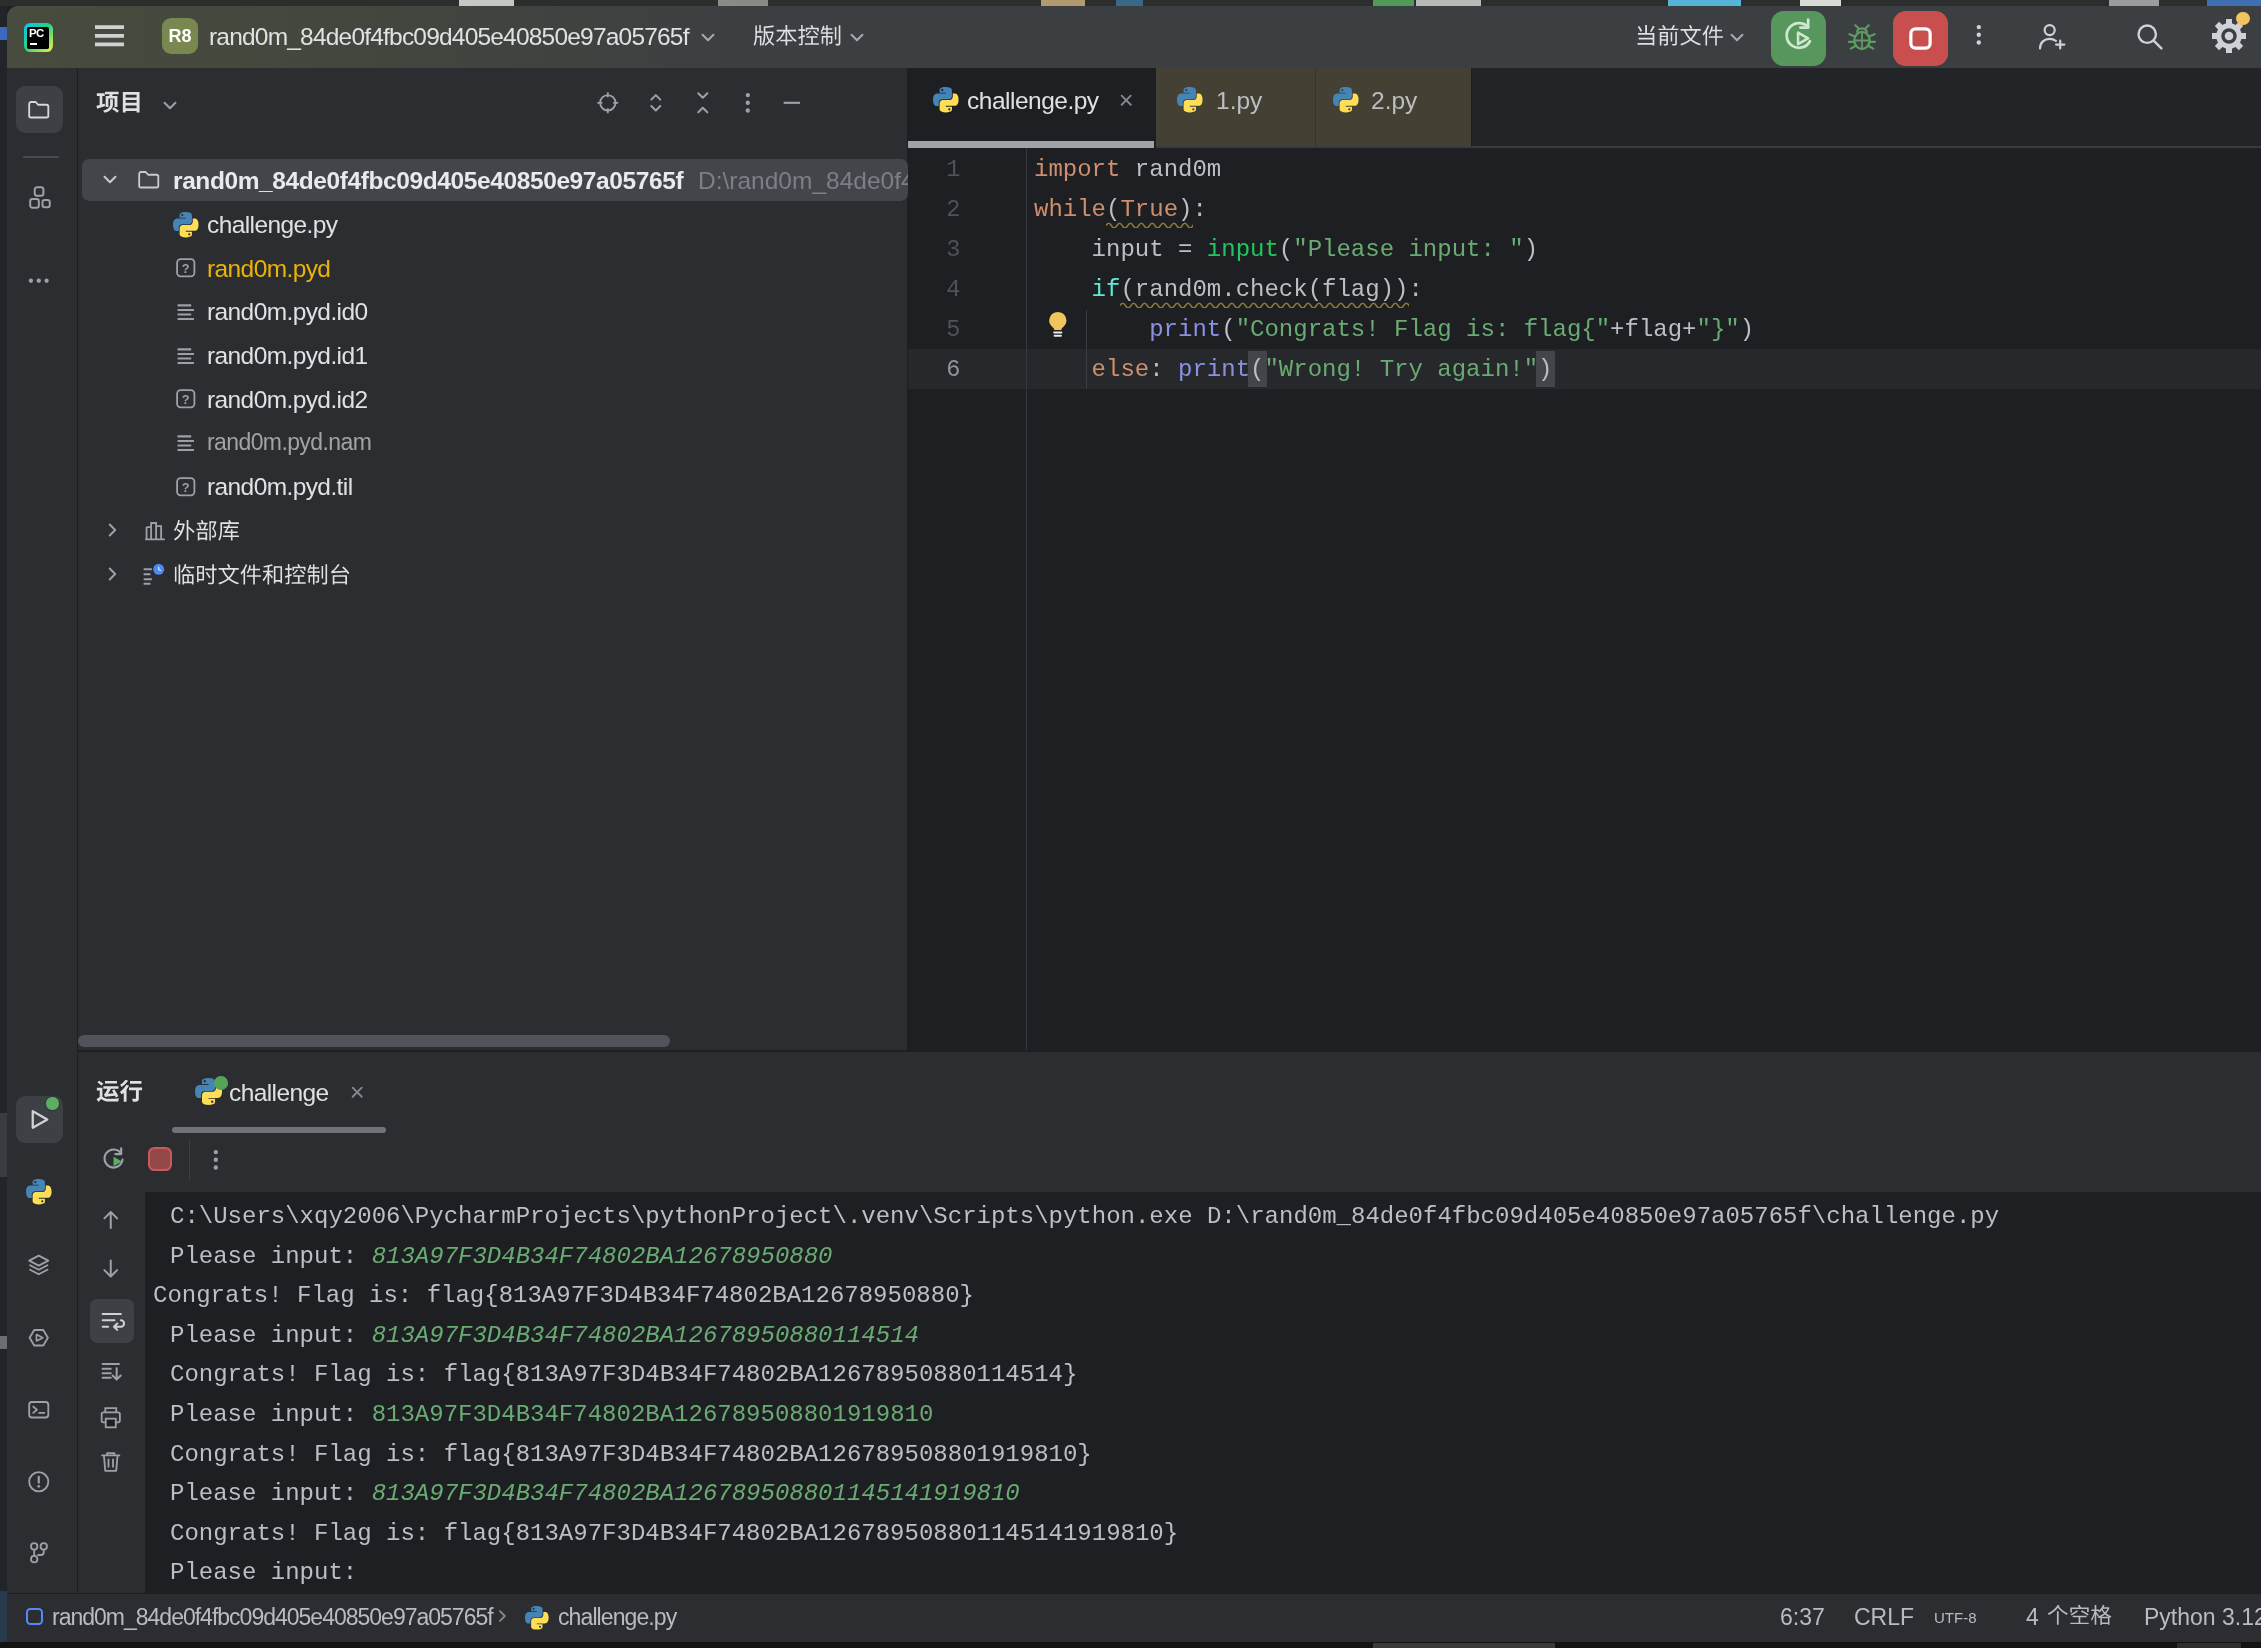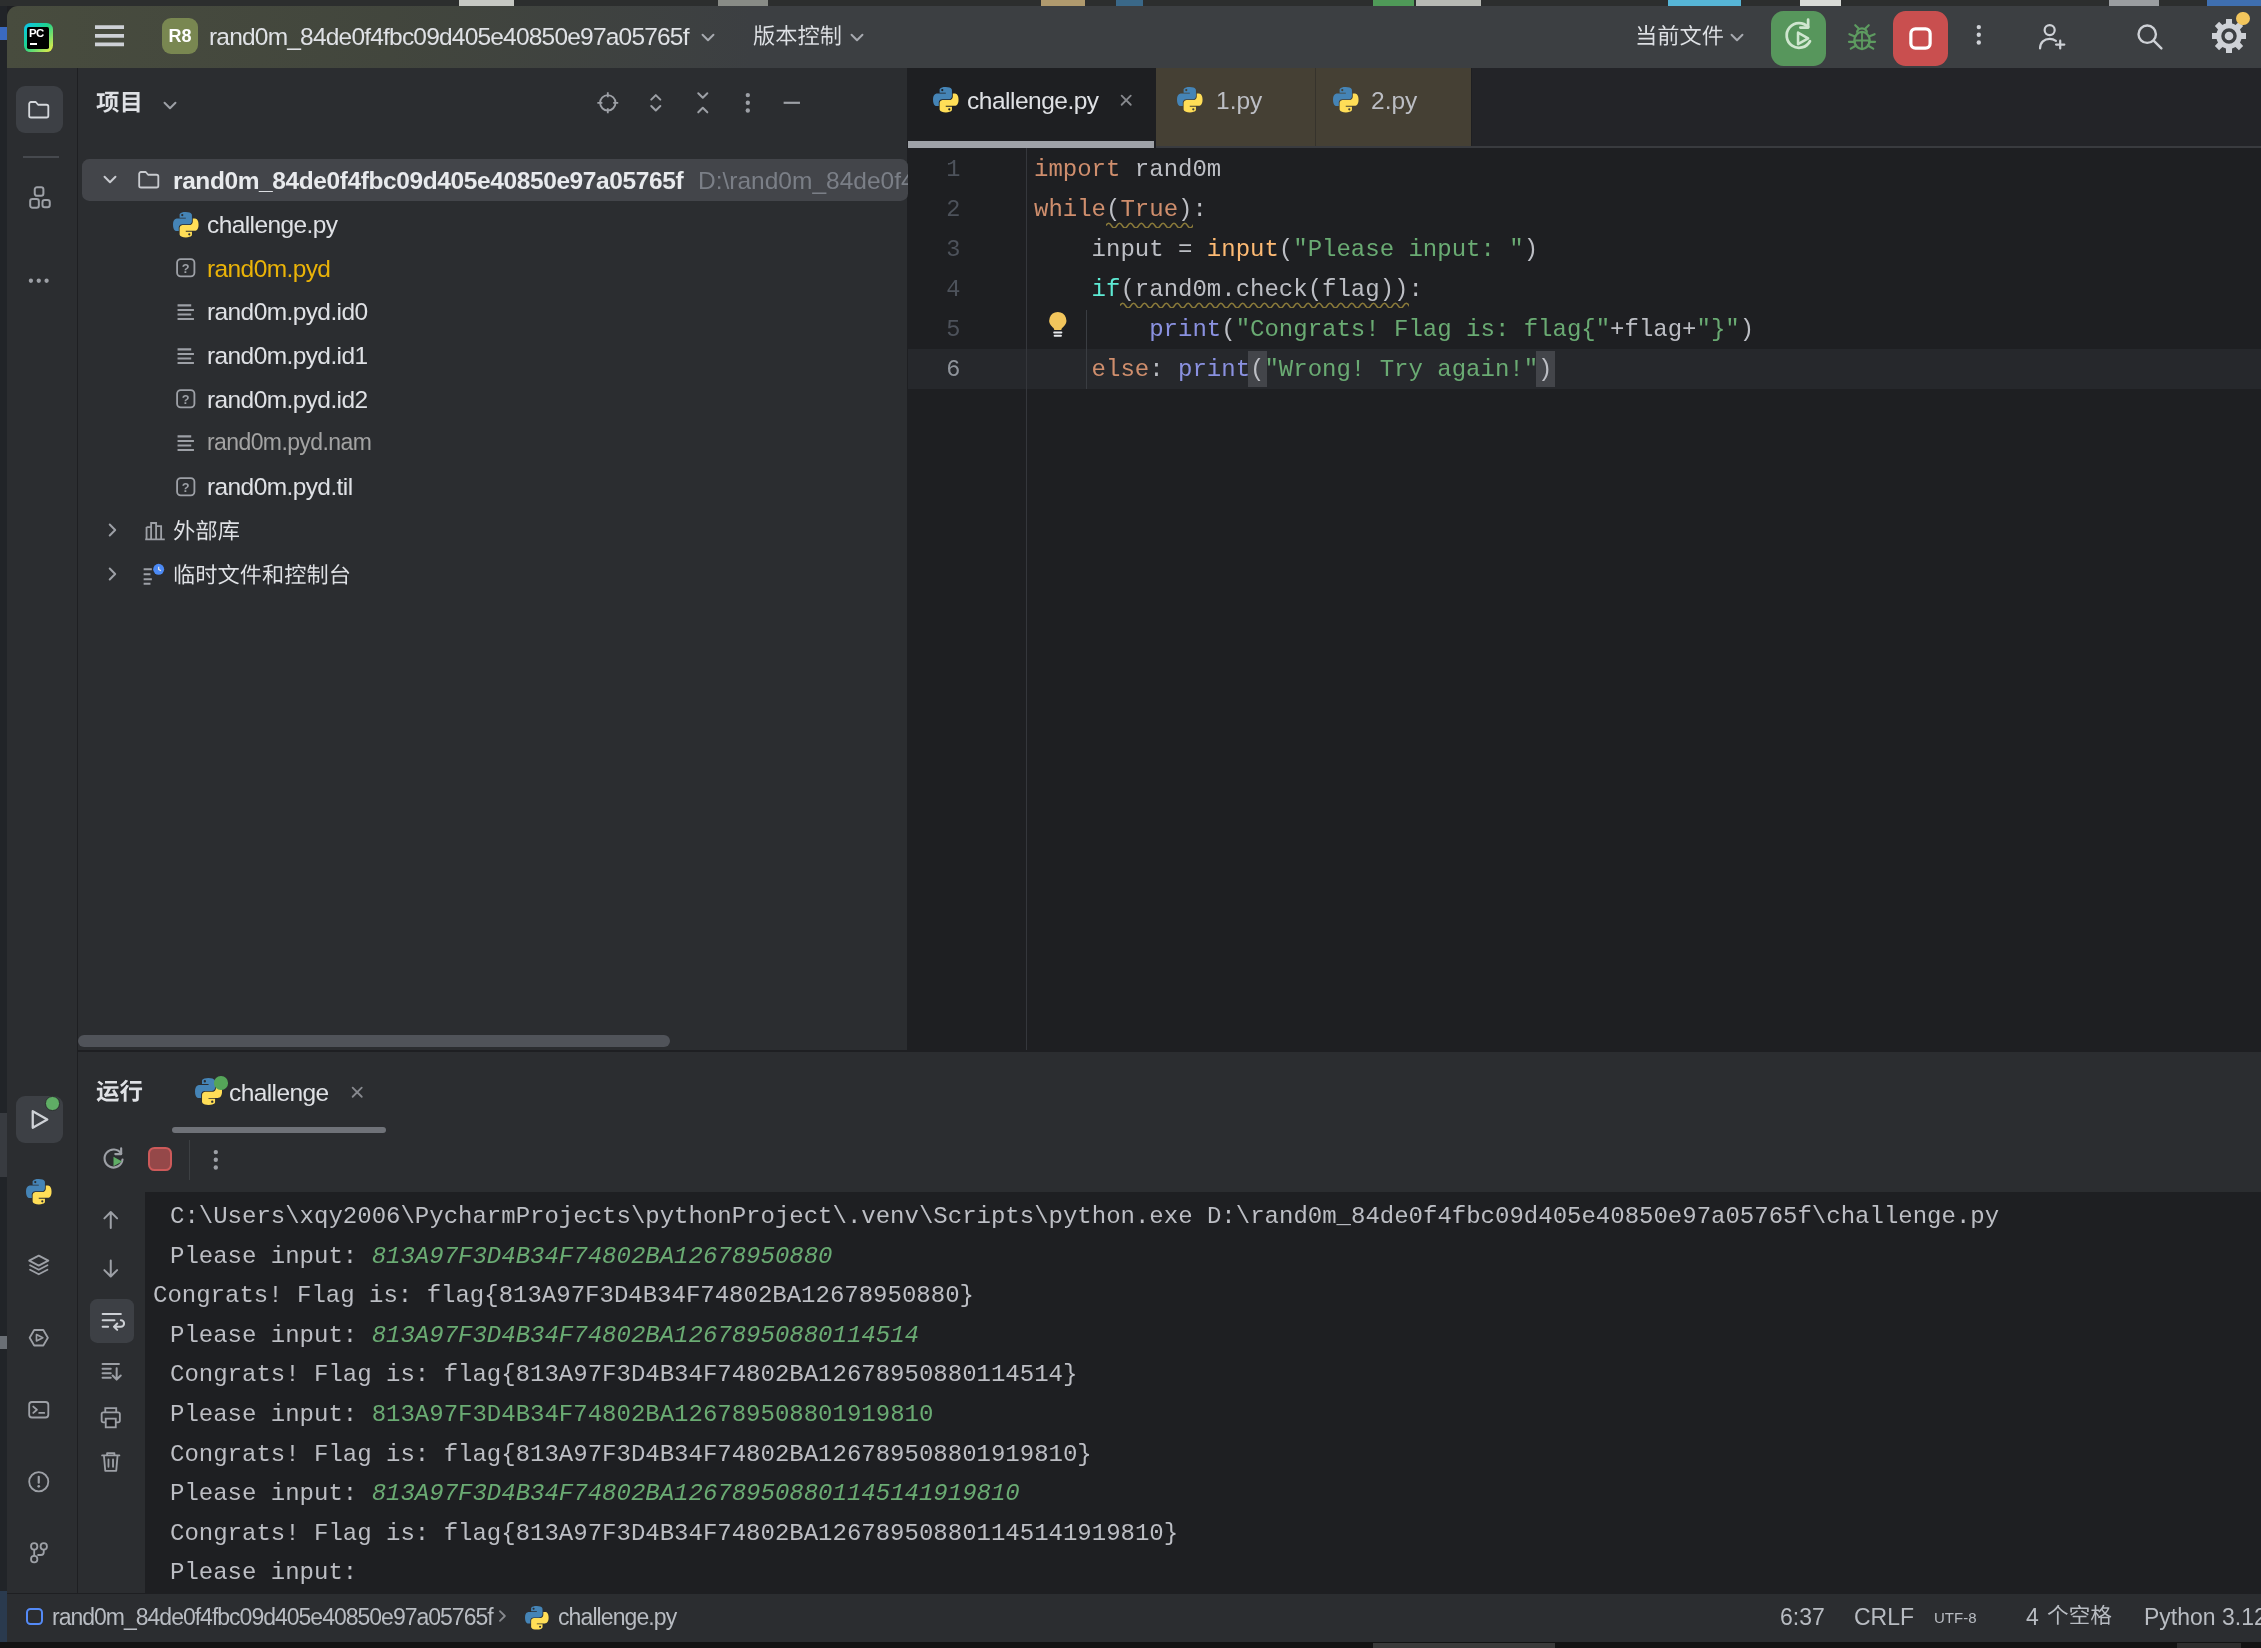--- a/index.html
+++ b/index.html
@@ -245,21 +245,21 @@
 <div style="position:absolute;left:918px;top:153px;height:33px;line-height:33px;font-family:'Liberation Mono',monospace;font-size:23.6px;font-weight:400;color:#4d525b;white-space:pre;">  1</div>
 <div style="position:absolute;left:918px;top:193px;height:33px;line-height:33px;font-family:'Liberation Mono',monospace;font-size:23.6px;font-weight:400;color:#4d525b;white-space:pre;">  2</div>
 <div style="position:absolute;left:918px;top:233px;height:33px;line-height:33px;font-family:'Liberation Mono',monospace;font-size:23.6px;font-weight:400;color:#4d525b;white-space:pre;">  3</div>
 <div style="position:absolute;left:918px;top:273px;height:33px;line-height:33px;font-family:'Liberation Mono',monospace;font-size:23.6px;font-weight:400;color:#4d525b;white-space:pre;">  4</div>
 <div style="position:absolute;left:918px;top:313px;height:33px;line-height:33px;font-family:'Liberation Mono',monospace;font-size:23.6px;font-weight:400;color:#4d525b;white-space:pre;">  5</div>
 <div style="position:absolute;left:918px;top:353px;height:33px;line-height:33px;font-family:'Liberation Mono',monospace;font-size:23.6px;font-weight:400;color:#8f949b;white-space:pre;">  6</div>
 <div style="position:absolute;left:1248px;top:351px;width:19px;height:36px;background:#43454a"></div>
 <div style="position:absolute;left:1536px;top:351px;width:19px;height:36px;background:#43454a"></div>
 <div class="mono" style="position:absolute;left:1034px;top:153px;height:33px;line-height:33px;font-size:24px;white-space:pre"><span style="color:#cf8e6d">import</span><span style="color:#bcbec4"> rand0m</span></div>
 <div class="mono" style="position:absolute;left:1034px;top:193px;height:33px;line-height:33px;font-size:24px;white-space:pre"><span style="color:#cf8e6d">while</span><span style="color:#bcbec4">(</span><span style="color:#cf8e6d">True</span><span style="color:#bcbec4">):</span></div>
-<div class="mono" style="position:absolute;left:1034px;top:233px;height:33px;line-height:33px;font-size:24px;white-space:pre"><span style="color:#bcbec4">    input = </span><span style="color:#fdba74">input</span><span style="color:#bcbec4">(</span><span style="color:#6aab73">"Please input: "</span><span style="color:#bcbec4">)</span></div>
+<div class="mono" style="position:absolute;left:1034px;top:233px;height:33px;line-height:33px;font-size:24px;white-space:pre"><span style="color:#bcbec4">    input = </span><span style="color:#22c55e">input</span><span style="color:#bcbec4">(</span><span style="color:#6aab73">"Please input: "</span><span style="color:#bcbec4">)</span></div>
 <div class="mono" style="position:absolute;left:1034px;top:273px;height:33px;line-height:33px;font-size:24px;white-space:pre"><span style="color:#bcbec4">    </span><span style="color:#5eead4">if</span><span style="color:#bcbec4">(rand0m.check(flag)):</span></div>
 <div class="mono" style="position:absolute;left:1034px;top:313px;height:33px;line-height:33px;font-size:24px;white-space:pre"><span style="color:#bcbec4">        </span><span style="color:#8a91e0">print</span><span style="color:#bcbec4">(</span><span style="color:#6aab73">"Congrats! Flag is: flag{"</span><span style="color:#bcbec4">+flag+</span><span style="color:#6aab73">"}"</span><span style="color:#bcbec4">)</span></div>
 <div class="mono" style="position:absolute;left:1034px;top:353px;height:33px;line-height:33px;font-size:24px;white-space:pre"><span style="color:#bcbec4">    </span><span style="color:#cf8e6d">else</span><span style="color:#bcbec4">: </span><span style="color:#8a91e0">print</span><span style="color:#bcbec4">(</span><span style="color:#6aab73">"Wrong! Try again!"</span><span style="color:#bcbec4">)</span></div>
 <div style="position:absolute;left:1106px;top:221px;line-height:0">
     <svg width="87" height="7.3" viewBox="0 0 96 8" style="display:block">
       <path d="M0 5 q3 -5 6 0 t6 0 q3 -5 6 0 t6 0 q3 -5 6 0 t6 0 q3 -5 6 0 t6 0 q3 -5 6 0 t6 0 q3 -5 6 0 t6 0 q3 -5 6 0 t6 0 q3 -5 6 0 t6 0 q3 -5 6 0 t6 0" stroke="#8a7a3a" stroke-width="1.8" fill="none"></path>
     </svg>
   </div>
 <div style="position:absolute;left:1120px;top:301px;line-height:0">
     <svg width="289" height="7.3" viewBox="0 0 318 8" style="display:block">

